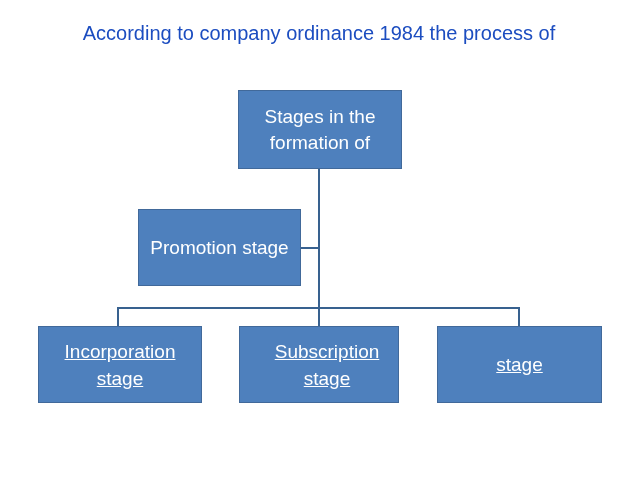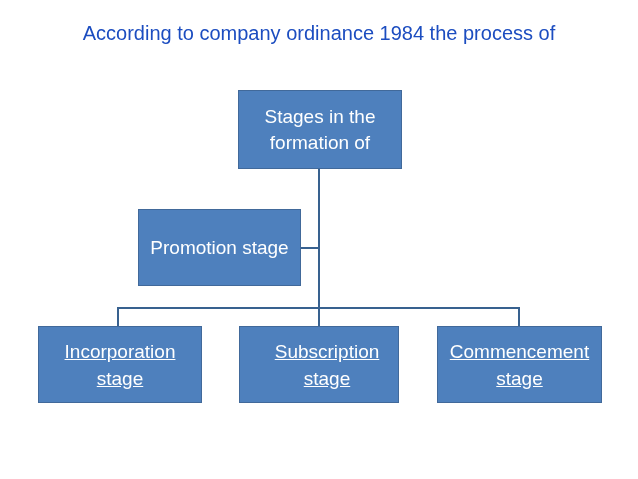--- a/index.html
+++ b/index.html
@@ -90,18 +90,17 @@
       <span class="node-line">Incorporation</span>
       <span class="node-line">stage</span>
     </div>
 
     <div class="node node-leaf node-subscr">
       <span class="node-line">Subscription</span>
       <span class="node-line">stage</span>
     </div>
 
     <div class="node node-leaf node-commen">
-      <span class="node-line">Commencement</span>
       <span class="node-line">stage</span>
     </div>
 
   </div>
 </div>
 
 </body></html>

